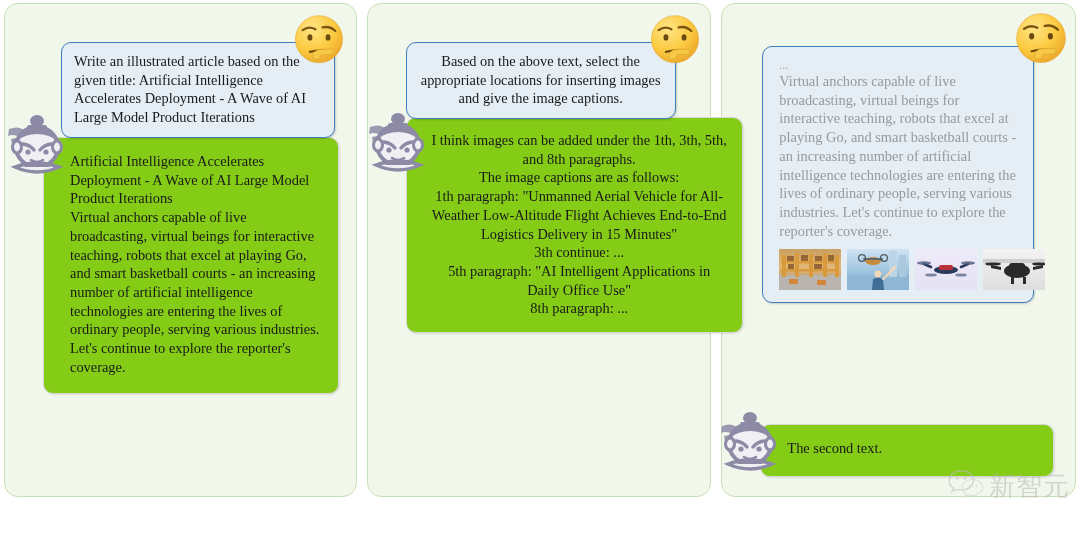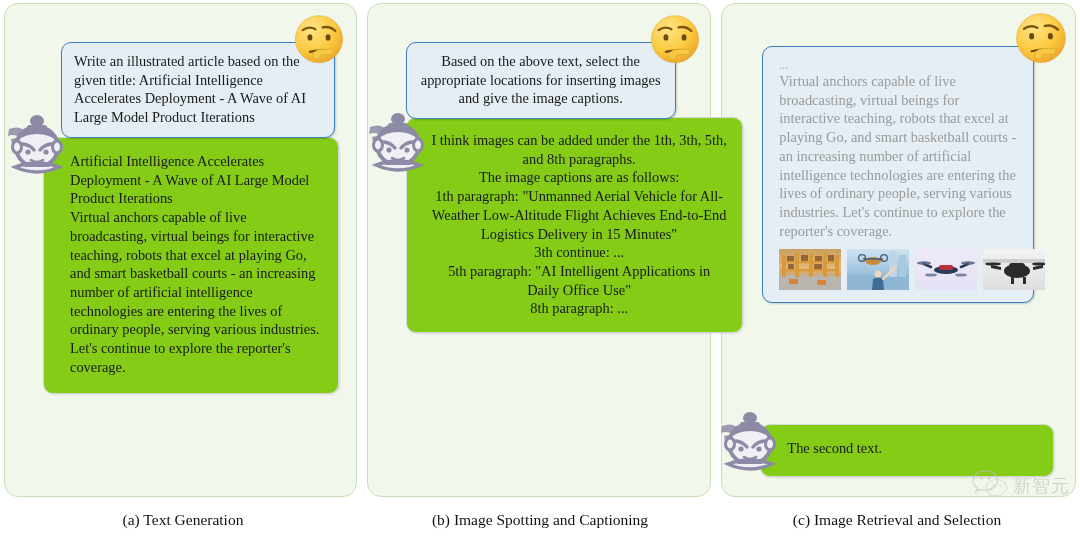--- a/index.html
+++ b/index.html
@@ -132,21 +132,21 @@
     top: 468px;
     display: flex;
     align-items: center;
     gap: 4px;
     opacity: 0.55;
     z-index: 9;
     pointer-events: none;
   }
   .watermark .wm-text {
     font-family: Liberation Mono, monospace;
-    font-size: 18px;
+    font-size: 26px;
     color: #b9b9b9;
     letter-spacing: 1px;
   }
 </style>
 </head>
 <body>
 
 <svg width="0" height="0" style="position:absolute" aria-hidden="true">
   <defs>
     <radialGradient id="emojiGrad" cx="35%" cy="28%" r="78%">
@@ -412,19 +412,14 @@
         <circle cx="11" cy="11" r="1.5" fill="#bdbdbd"></circle>
         <circle cx="19" cy="11" r="1.5" fill="#bdbdbd"></circle>
         <path d="M27 12 c-6 0 -11 4 -11 8.8 c0 2.6 1.4 4.9 3.7 6.5 l-1 3.2 l4 -2 c1.4 .4 2.9 .6 4.3 .6 c6 0 11 -4 11 -8.3 S33 12 27 12 z" fill="none" stroke="#cfcfcf" stroke-width="1.4"></path>
         <circle cx="24" cy="19" r="1.2" fill="#cfcfcf"></circle>
         <circle cx="31" cy="19" r="1.2" fill="#cfcfcf"></circle>
       </svg>
     </span>
     <span class="wm-text">新智元</span>
   </div>
 
-  <div class="captions">
-    <div class="caption cap-a">(a) Text Generation</div>
-    <div class="caption cap-b">(b) Image Spotting and Captioning</div>
-    <div class="caption cap-c">(c) Image Retrieval and Selection</div>
-  </div>
 
 </div>
 
 </body></html>

